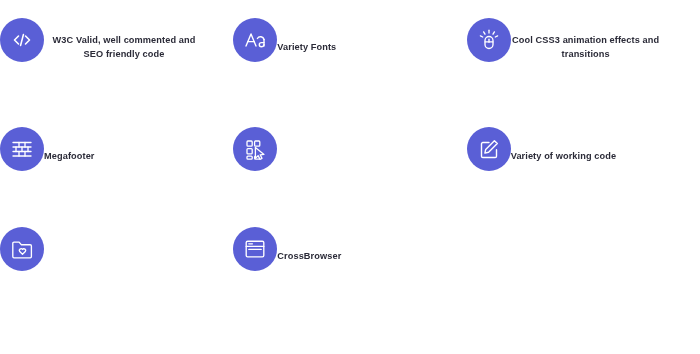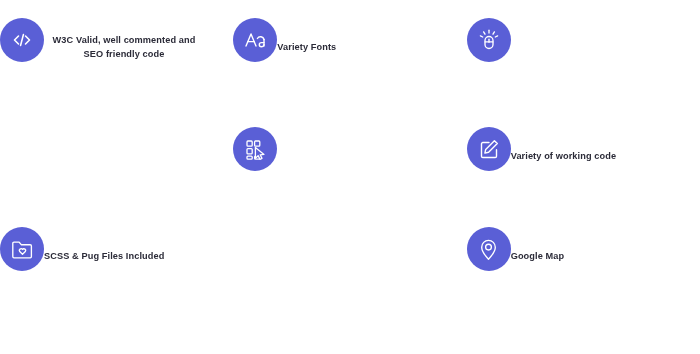--- a/index.html
+++ b/index.html
@@ -126,22 +126,43 @@
             <line x1="13" y1="12.2" x2="13" y2="15.2"></line>
             <line x1="9.2" y1="14.9" x2="16.8" y2="14.9"></line>
             <line x1="13" y1="3.2" x2="13" y2="6.1"></line>
             <line x1="7.6" y1="4.9" x2="9.0" y2="7.2"></line>
             <line x1="18.4" y1="4.9" x2="17.0" y2="7.2"></line>
             <line x1="4.4" y1="8.9" x2="6.7" y2="10.0"></line>
             <line x1="21.6" y1="8.9" x2="19.3" y2="10.0"></line>
           </svg>
         </span>
       </div>
-    </div>
-
+      <div class="feature-label" style="color: rgb(43, 43, 56);">Cool CSS3 animation effects and transitions</div>
+    </div>
+
+    <div class="feature-item row-2 col-1">
+      <div class="icon-circle" style="background: rgb(90, 95, 214);">
+        <span>
+          <svg width="24" height="24" viewBox="0 0 24 24" fill="none" stroke="#ffffff" stroke-width="1.35" stroke-linecap="round" stroke-linejoin="round">
+            <line x1="3" y1="5.5" x2="21" y2="5.5"></line>
+            <line x1="3" y1="10" x2="21" y2="10"></line>
+            <line x1="3" y1="14.5" x2="21" y2="14.5"></line>
+            <line x1="3" y1="19" x2="21" y2="19"></line>
+            <line x1="9" y1="5.5" x2="9" y2="10"></line>
+            <line x1="15" y1="5.5" x2="15" y2="10"></line>
+            <line x1="6" y1="10" x2="6" y2="14.5"></line>
+            <line x1="12" y1="10" x2="12" y2="14.5"></line>
+            <line x1="18" y1="10" x2="18" y2="14.5"></line>
+            <line x1="9" y1="14.5" x2="9" y2="19"></line>
+            <line x1="15" y1="14.5" x2="15" y2="19"></line>
+          </svg>
+        </span>
+      </div>
+      <div class="feature-label" style="color: rgb(43, 43, 56);">Megafooter</div>
+    </div>
 
     <div class="feature-item row-2 col-2 wide">
       <div class="icon-circle" style="background: rgb(90, 95, 214);">
         <span>
           <svg width="25" height="25" viewBox="0 0 25 25" fill="none" stroke="#ffffff" stroke-width="1.3" stroke-linecap="round" stroke-linejoin="round">
             <rect x="4" y="4" width="5.2" height="5.2" rx="0.9"></rect>
             <rect x="11.6" y="4" width="5.2" height="5.2" rx="0.9"></rect>
             <rect x="4" y="11.6" width="5.2" height="5.2" rx="0.9"></rect>
             <rect x="4" y="19.2" width="5.2" height="3.0" rx="0.9"></rect>
             <rect x="11.6" y="19.2" width="5.2" height="3.0" rx="0.9"></rect>
@@ -165,30 +186,31 @@
 
     <div class="feature-item row-3 col-1">
       <div class="icon-circle" style="background: rgb(90, 95, 214);">
         <span>
           <svg width="25" height="25" viewBox="0 0 25 25" fill="none" stroke="#ffffff" stroke-width="1.35" stroke-linecap="round" stroke-linejoin="round">
             <path d="M2.8 19.6 V6.3 a1.2 1.2 0 0 1 1.2 -1.2 h5.1 l2.1 2.6 h9.0 a1.2 1.2 0 0 1 1.2 1.2 v10.7 a1.2 1.2 0 0 1 -1.2 1.2 H4.0 a1.2 1.2 0 0 1 -1.2 -1.2 z"></path>
             <path d="M12.5 17.2 l-2.8 -2.6 a1.75 1.75 0 0 1 2.8 -2.15 a1.75 1.75 0 0 1 2.8 2.15 z"></path>
           </svg>
         </span>
       </div>
-      <div class="feature-label" style="color: rgb(43, 43, 56);">SCSS &amp; Pug Files Included</div>
-    </div>
-
-
-    <div class="feature-item row-3 col-3">
-      <div class="icon-circle" style="background: rgb(90, 95, 214);">
-        <span>
-          <svg width="25" height="25" viewBox="0 0 25 25" fill="none" stroke="#ffffff" stroke-width="1.35" stroke-linecap="round" stroke-linejoin="round">
-            <path d="M12.5 22.2 C12.5 22.2 19.3 14.9 19.3 10.2 a6.8 6.8 0 0 0 -13.6 0 C5.7 14.9 12.5 22.2 12.5 22.2 z"></path>
-            <circle cx="12.5" cy="10.1" r="2.9"></circle>
-          </svg>
-        </span>
-      </div>
-      <div class="feature-label" style="color: rgb(43, 43, 56);">Google Map</div>
-    </div>
+    </div>
+
+    <div class="feature-item row-3 col-2">
+      <div class="icon-circle" style="background: rgb(90, 95, 214);">
+        <span>
+          <svg width="24" height="24" viewBox="0 0 24 24" fill="none" stroke="#ffffff" stroke-width="1.35" stroke-linecap="round" stroke-linejoin="round">
+            <rect x="3.2" y="4.2" width="17.6" height="15.6" rx="1.4"></rect>
+            <line x1="3.2" y1="9.4" x2="20.8" y2="9.4"></line>
+            <line x1="5.8" y1="6.8" x2="9.4" y2="6.8"></line>
+            <line x1="5.8" y1="12.4" x2="18.2" y2="12.4"></line>
+          </svg>
+        </span>
+      </div>
+      <div class="feature-label" style="color: rgb(43, 43, 56);">CrossBrowser</div>
+    </div>
+
 
   </div>
 </div>
 
 </body></html>

